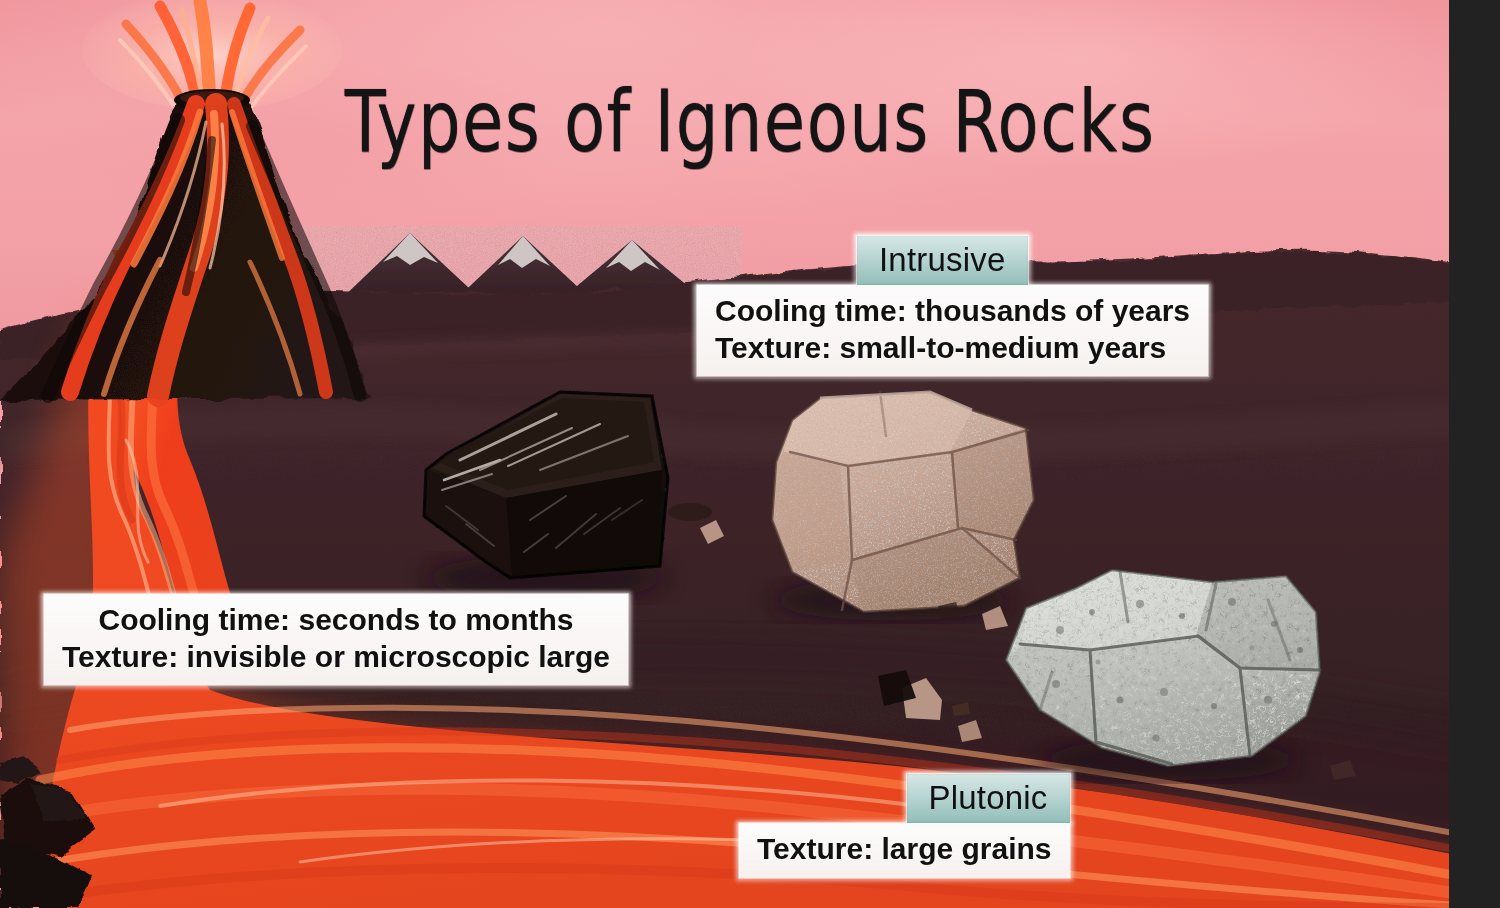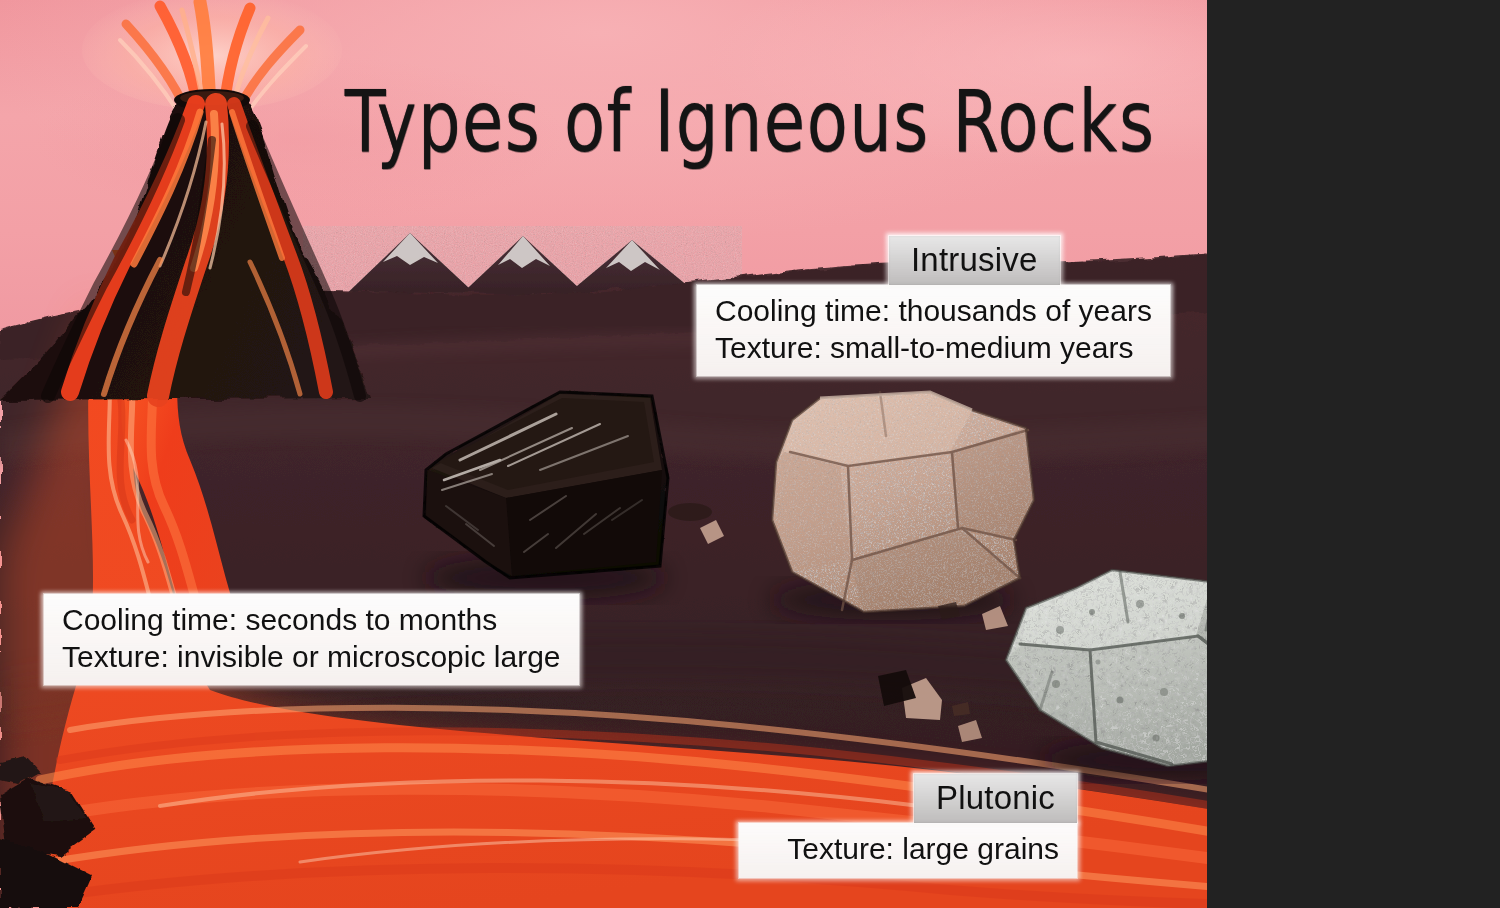--- a/index.html
+++ b/index.html
@@ -2,21 +2,21 @@
 <html><head>
 <meta charset="utf-8">
 <style>
   html, body {
     margin: 0;
     padding: 0;
     background: #222;
   }
   #stage {
     position: relative;
-    width: 1207px;
+    width: 1449px;
     height: 908px;
     overflow: hidden;
     font-family: "Liberation Sans", sans-serif;
     background: #f3a0a6;
   }
 
   
   .sky {
     position: absolute;
     left: 0; top: 0;
@@ -35,30 +35,29 @@
       radial-gradient(ellipse 380px 120px at 20% 42%, rgba(238,140,150,.30) 0%, rgba(238,140,150,0) 70%);
   }
 
   
   .scene { position: absolute; left:0; top:0; width:1500px; height:908px; }
 
   
   .label-group { position: absolute; }
   .label-head {
     display: inline-block;
-    background: #737373;
+    background: #0f766e;
     color: #111;
     font-size: 33px;
     line-height: 1.0;
     padding: 7px 22px 9px 22px;
     letter-spacing: .2px;
     box-shadow: 0 0 0 1px rgba(255,255,255,.55);
     position: relative;
     z-index: 3;
-    margin-left: 32px;
   }
   .label-head::before {
     content:"";
     position:absolute; left:-3px; right:-3px; top:-3px; bottom:-2px;
     background: linear-gradient(180deg, rgba(255,255,255,.85), rgba(250,246,245,.55));
     filter: blur(2px);
     z-index:-1;
   }
   .label-body {
     background: #f7f3f2;
@@ -71,32 +70,32 @@
     z-index: 2;
     box-shadow: 0 0 0 1px rgba(255,255,255,.45);
   }
   .label-body::before{
     content:"";
     position:absolute; left:-3px; right:-3px; top:-2px; bottom:-3px;
     background: linear-gradient(180deg, rgba(255,255,255,.75), rgba(245,238,236,.6));
     filter: blur(2.2px);
     z-index:-1;
   }
-  .lb-line { display:block; }
+  .lb-line { display:block;font-weight:bold; }
   .head-row { display:flex; }
 
   
   #lbl-intrusive { left: 697px; top: 236px; }
   #lbl-intrusive .head-row { padding-left: 160px; }
   #lbl-intrusive .label-body { text-align: left; }
 
   
   #lbl-extrusive { left: 44px; top: 594px; }
   #lbl-extrusive .head-row { padding-left: 200px; }
-  #lbl-extrusive .label-body { text-align: left; }
+  #lbl-extrusive .label-body { text-align: center; }
 
   
   #lbl-plutonic { left: 739px; top: 774px; }
   #lbl-plutonic .head-row { padding-left: 143px; justify-content: flex-end; }
   #lbl-plutonic .label-body { text-align: right; }
 
   
   #title {
     position: absolute;
     left: 0; top: 72px;

